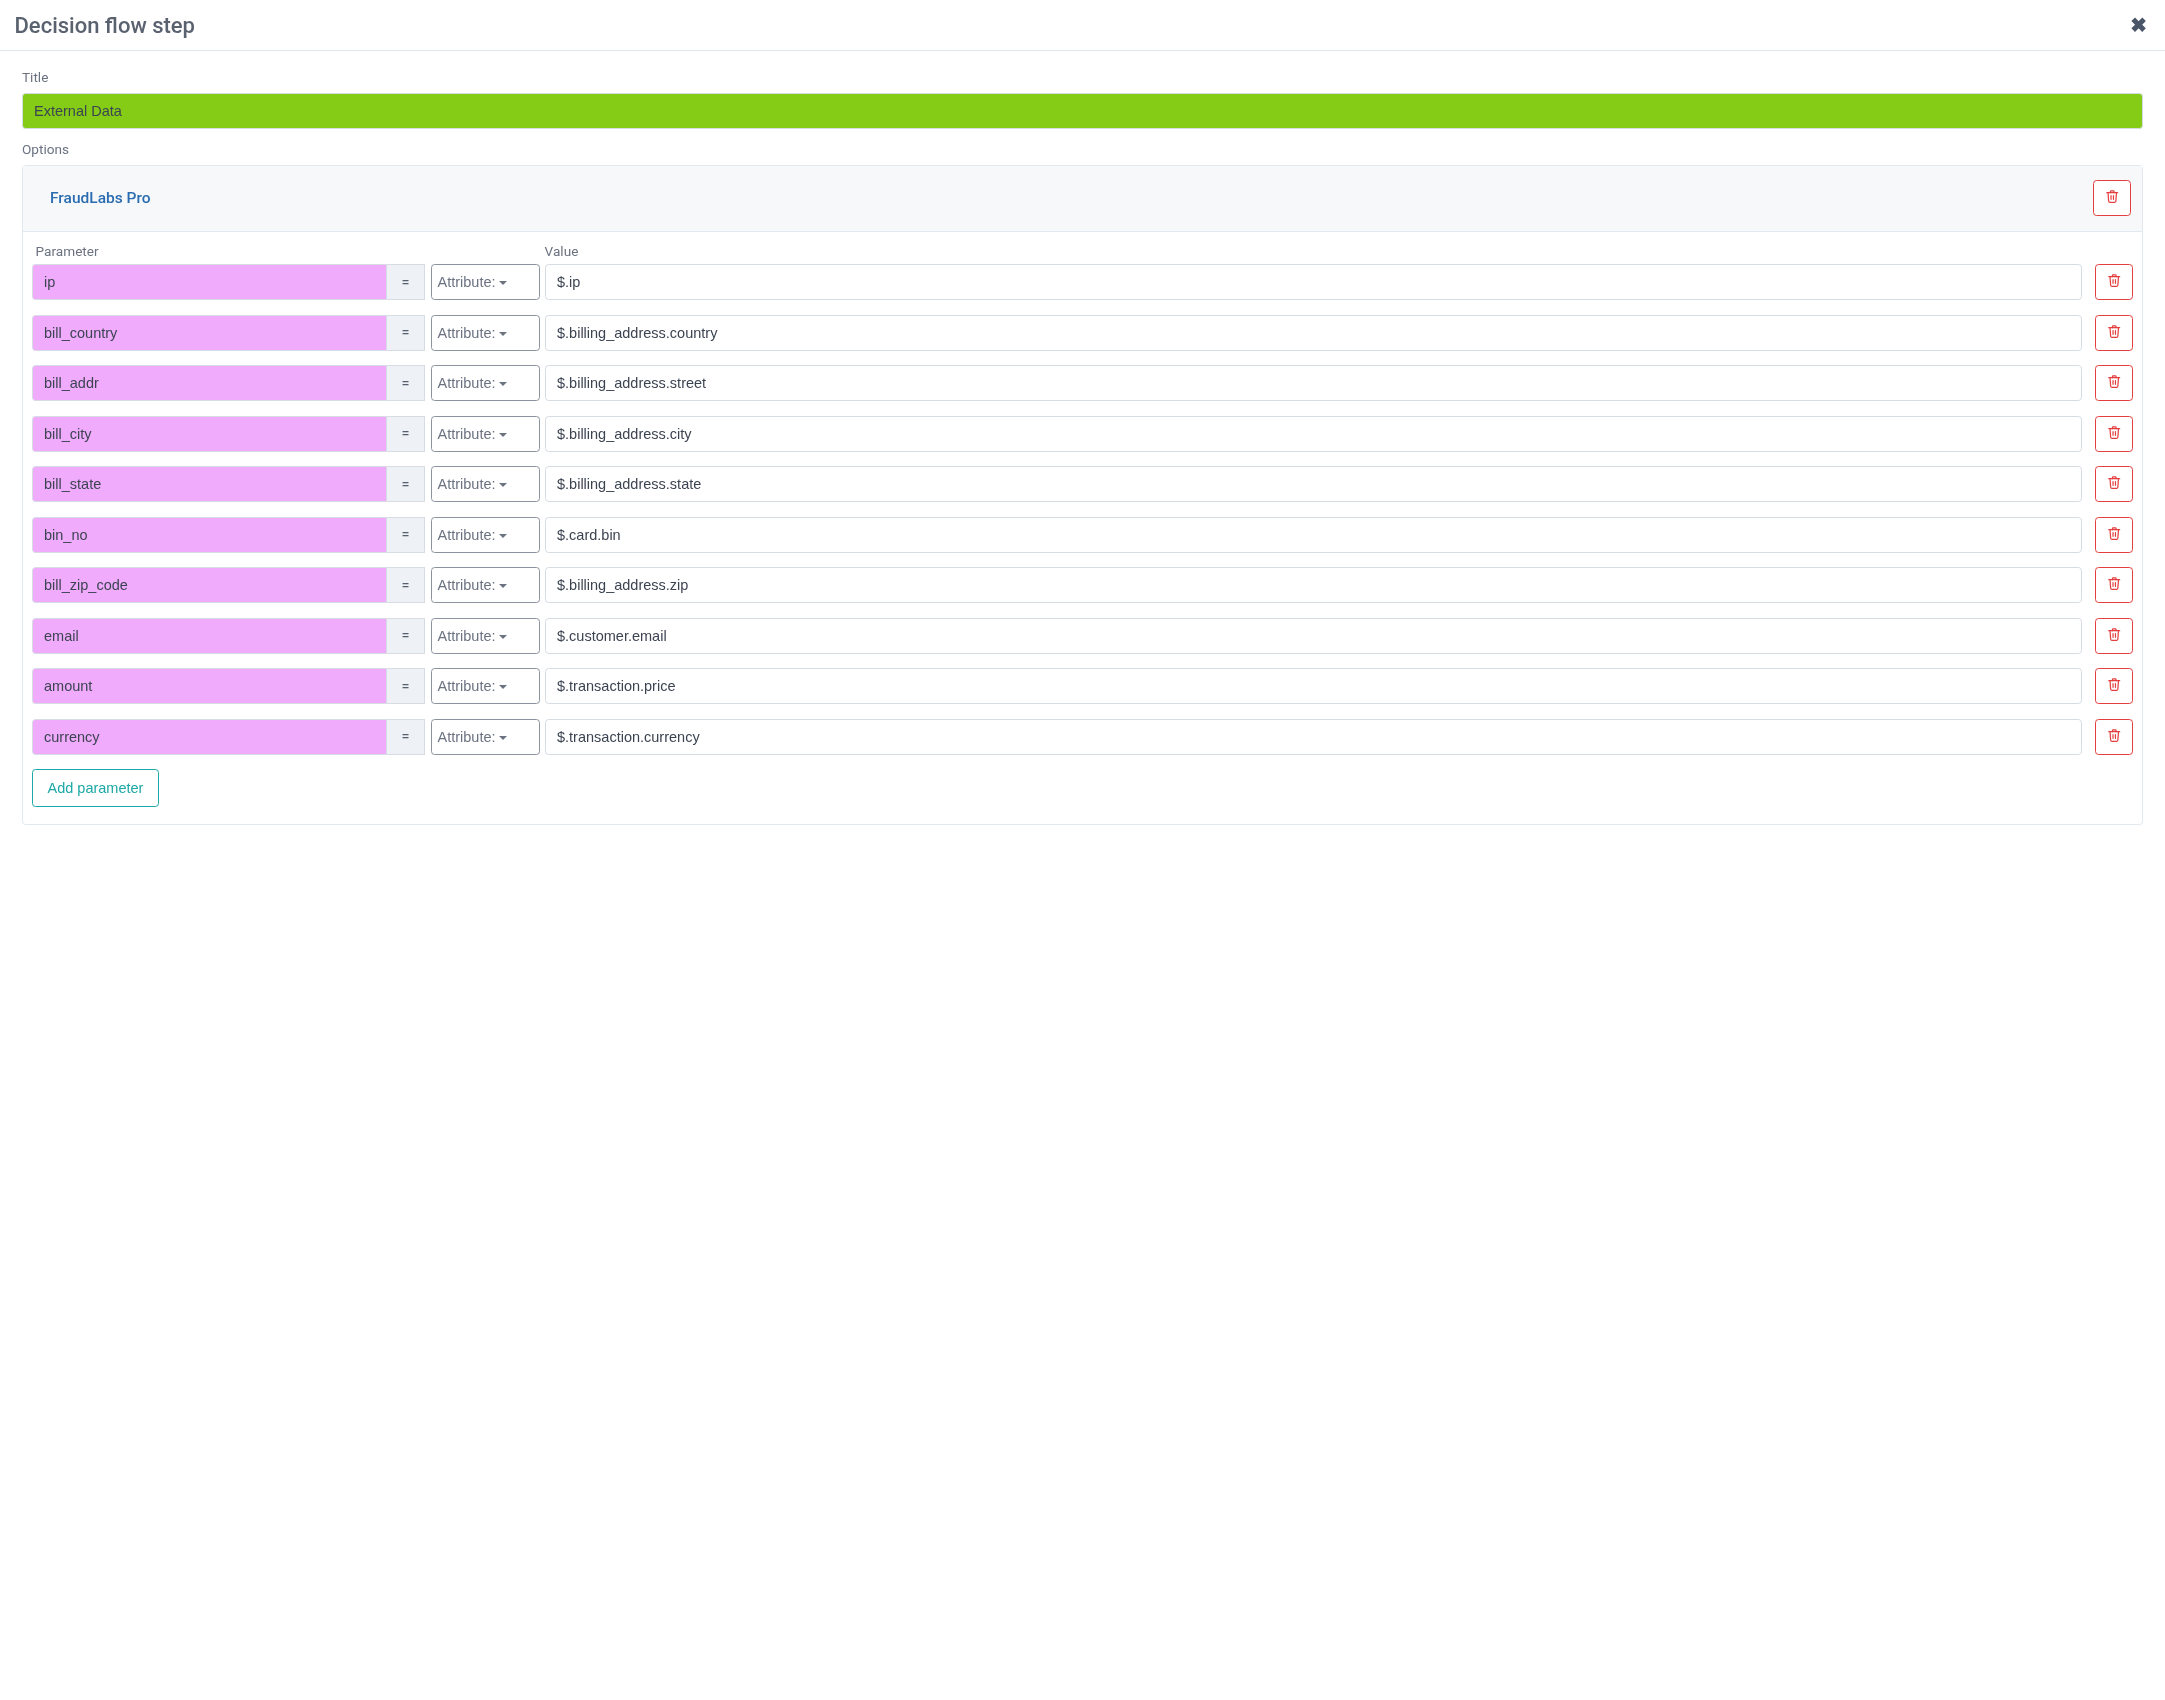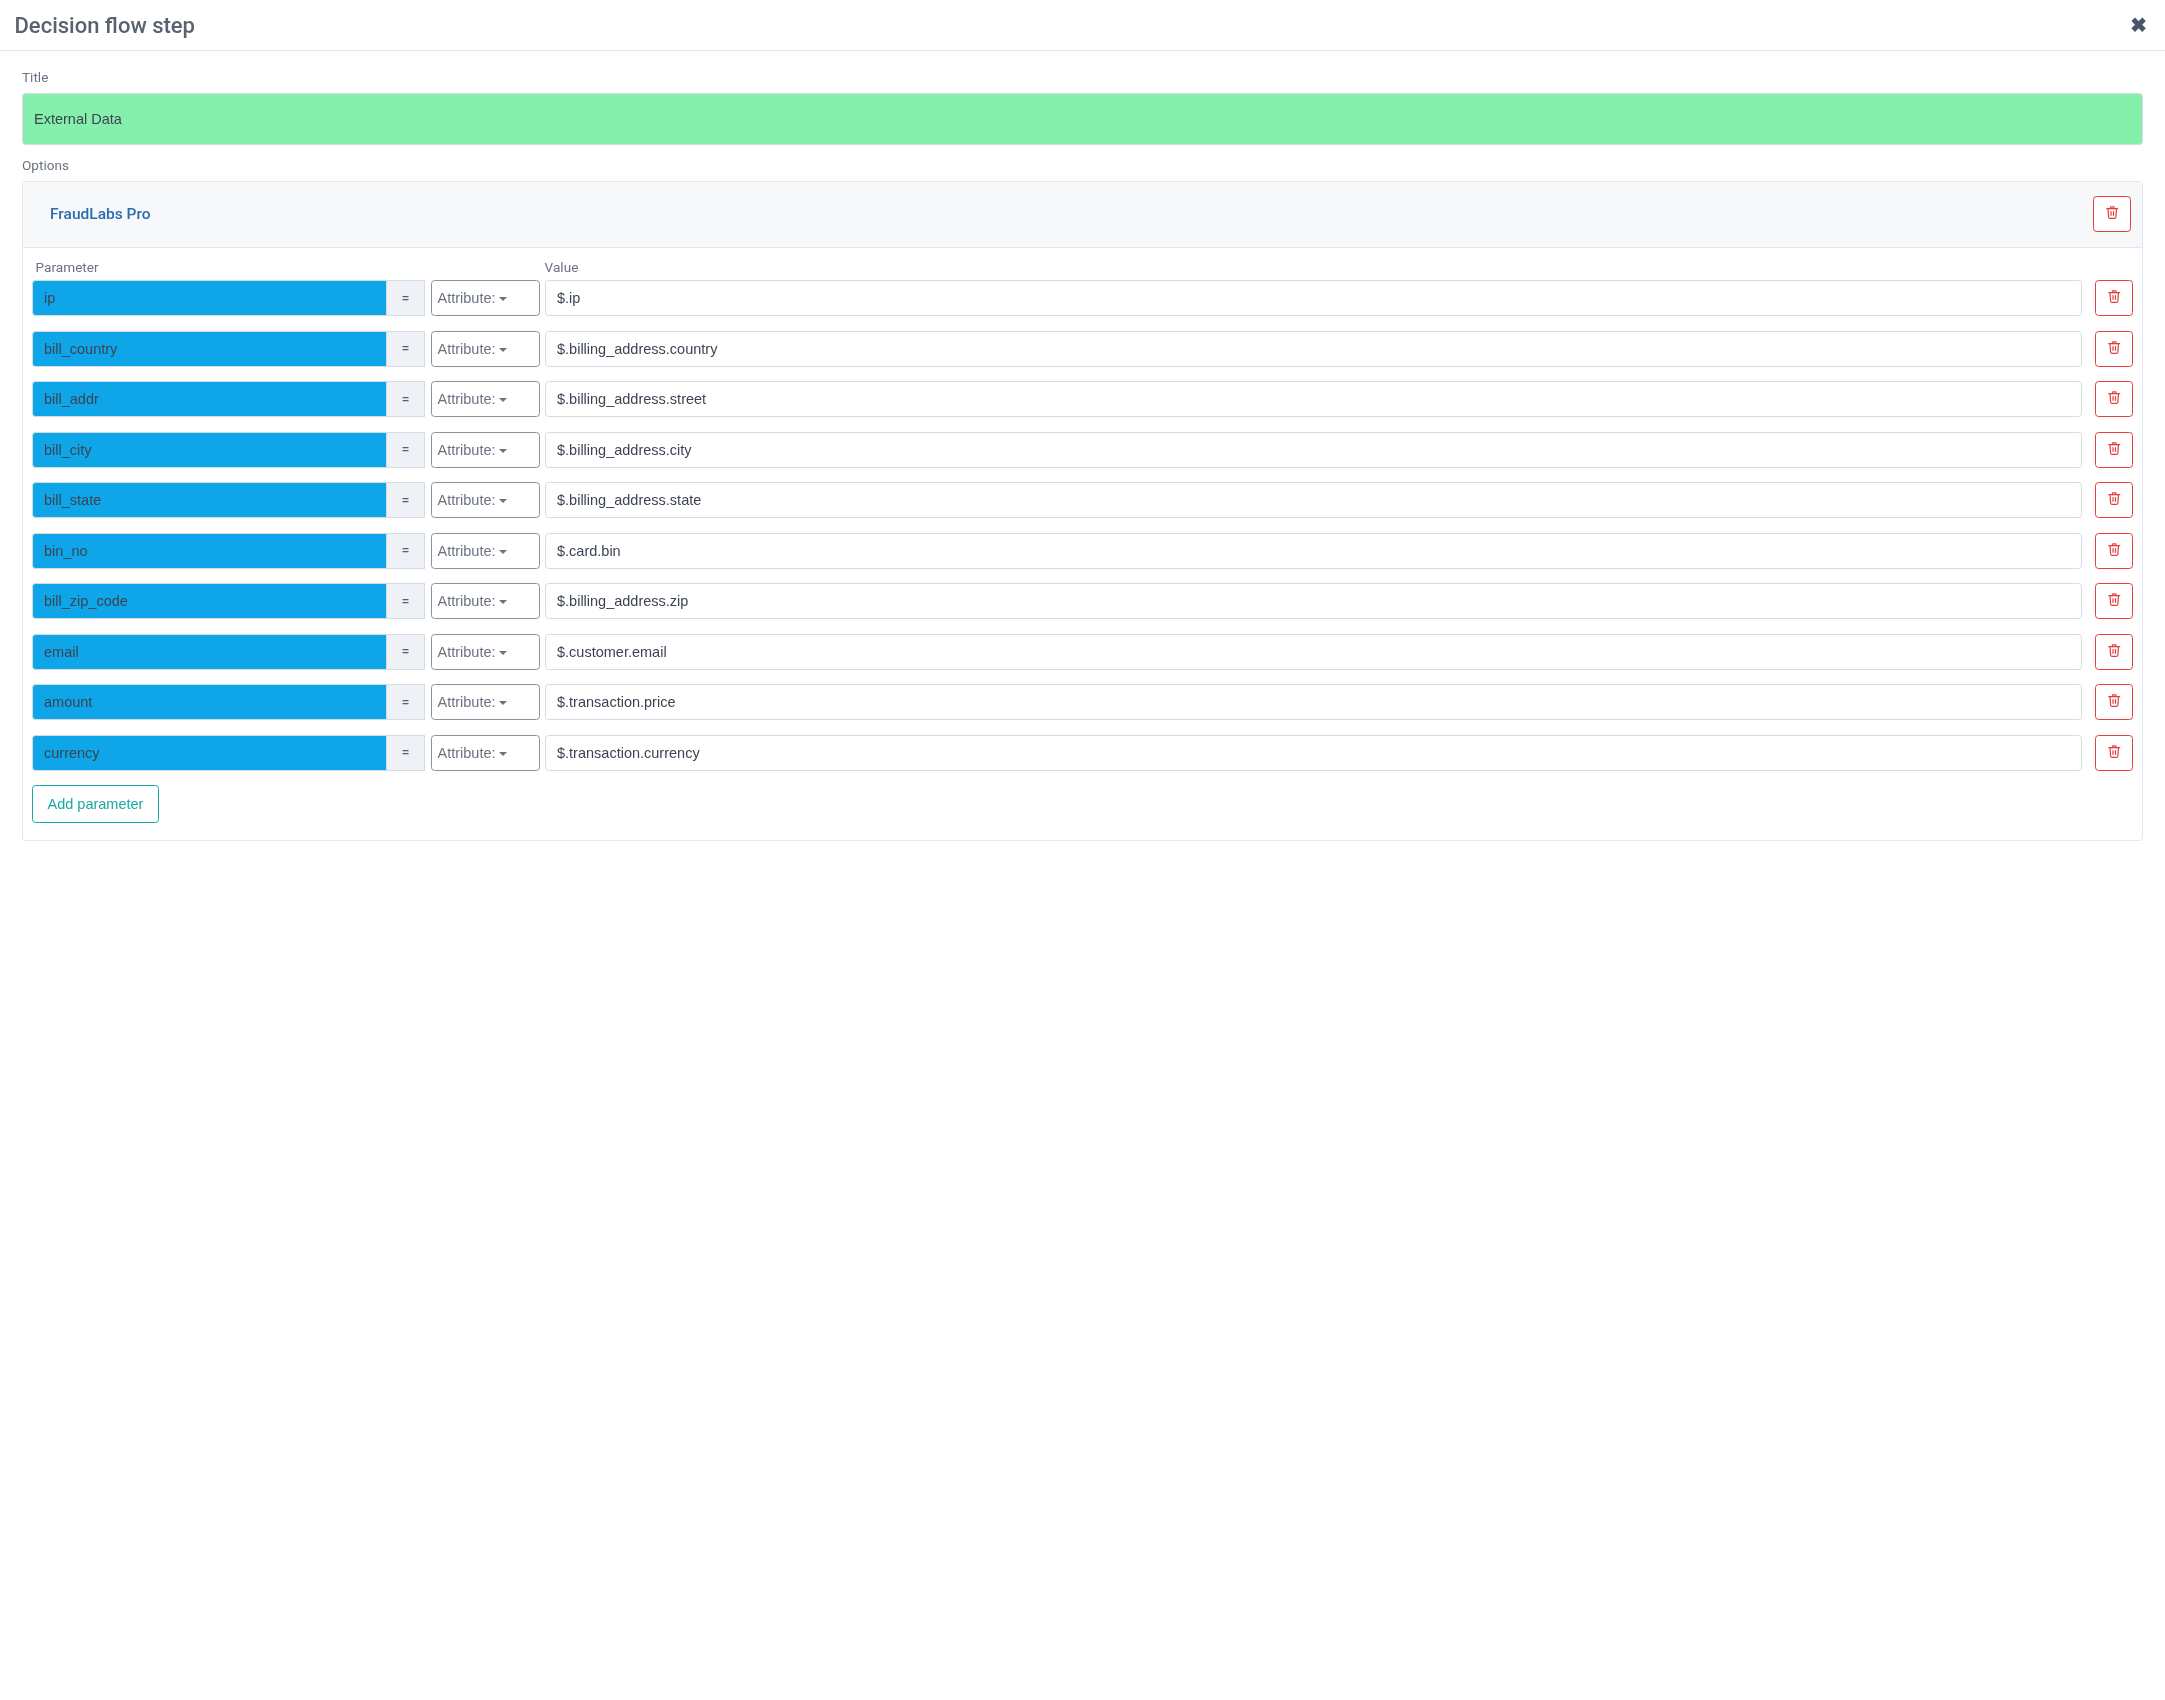--- a/index.html
+++ b/index.html
@@ -44,27 +44,27 @@
     gap: 43px;
     margin-bottom: 12.7px;
   }
   .field-col { flex: 1; display: flex; flex-direction: column; }
   .field-label {
     font-size: 13.6px;
     color: #6b7280;
     margin-bottom: 7.3px;
   }
   .text-input {
-    height: 52px;
+    height: 36px;
     border: 0.9px solid #d6dce4;
     border-radius: 3.6px;
     padding: 0 11px;
     font-size: 14.5px;
     color: #3c4452;
-    background: #86efac;
+    background: #84cc16;
   }
   .options-label {
     font-size: 13.6px;
     color: #6b7280;
     margin-bottom: 7.3px;
   }
   .option-panel {
     border: 0.9px solid #e2e8f0;
     border-radius: 3.6px;
   }
@@ -110,21 +110,21 @@
     margin-bottom: 14.5px;
   }
   .param-input {
     width: 355px;
     height: 36px;
     border: 0.9px solid #d6dce4;
     border-radius: 3.6px 0 0 3.6px;
     padding: 0 11px;
     font-size: 14.5px;
     color: #3c4452;
-    background: #0ea5e9;
+    background: #f0abfc;
   }
   .eq-box {
     width: 38px;
     height: 36px;
     border: 0.9px solid #d6dce4;
     border-left: none;
     background: #eef1f5;
     display: flex;
     align-items: center;
     justify-content: center;

